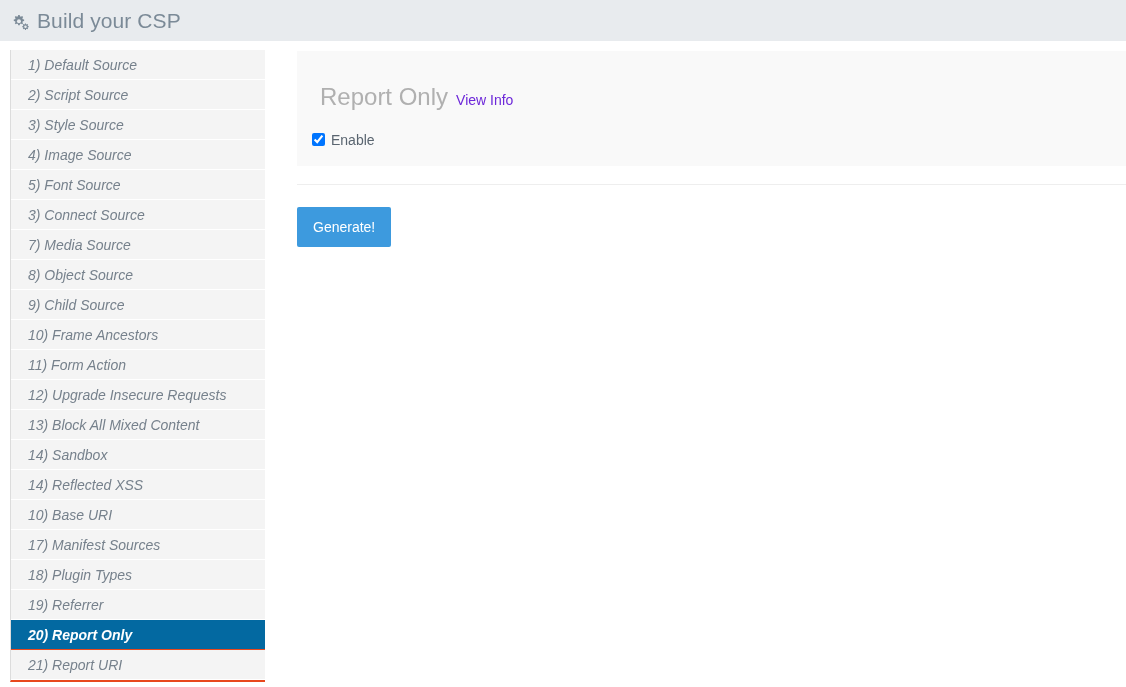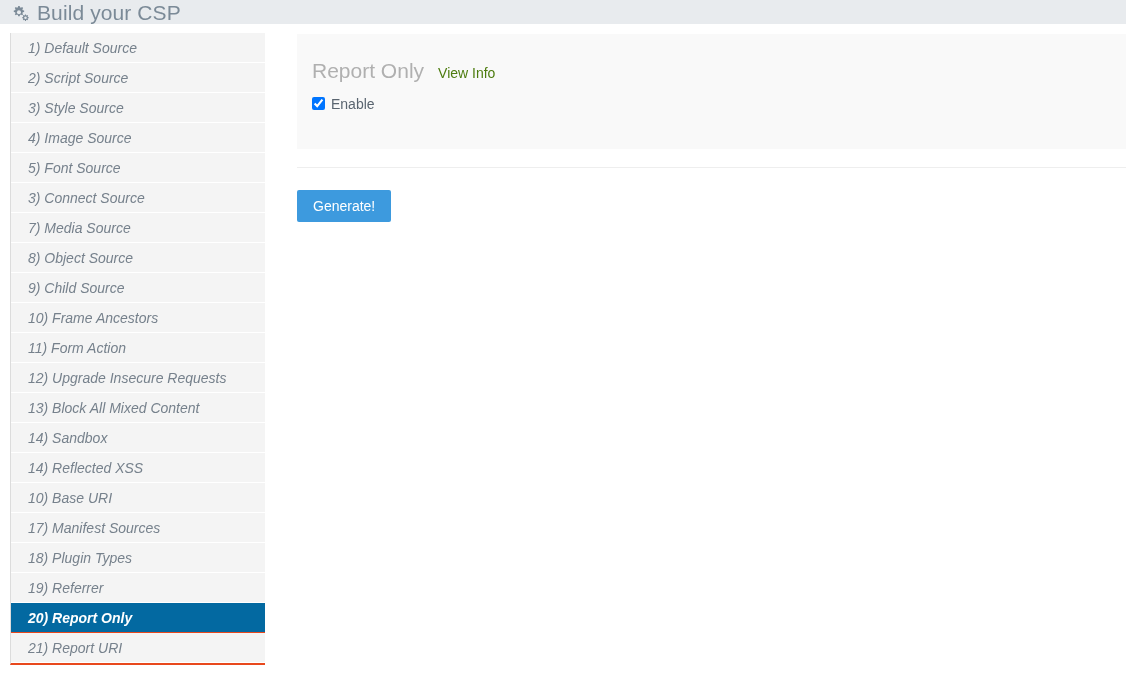--- a/index.html
+++ b/index.html
@@ -9,21 +9,21 @@
     width: 1126px;
     height: 687px;
     background: #ffffff;
     font-family: "Liberation Sans", sans-serif;
     overflow: hidden;
   }
 
   
   .app-header {
     width: 1126px;
-    height: 24px;
+    height: 41px;
     background: #e8ebee;
     display: flex;
     align-items: center;
     padding-left: 11px;
   }
   .app-header .cogs-icon {
     width: 18px;
     height: 18px;
     margin-right: 8px;
     display: inline-block;
@@ -94,30 +94,29 @@
     width: 830px;
     height: 115px;
     padding: 26px 15px 0 15px;
   }
   .panel-head {
     display: flex;
     align-items: baseline;
     margin-bottom: 16px;
   }
   .panel-title {
-    font-size: 21px;
+    font-size: 24px;
     color: #b0b0b0;
     font-weight: 400;
     line-height: 1;
-    margin: 0;
+    margin: 8px;
   }
   .view-info-link {
     font-size: 14px;
-    color: #4d7c0f;
-    margin-left: 14px;
+    color: #6d28d9;
     text-decoration: none;
     cursor: pointer;
   }
   .check-row {
     display: flex;
     align-items: flex-start;
     font-size: 14px;
     color: #5a6570;
   }
   .check-row input[type="checkbox"] {
@@ -137,21 +136,21 @@
 
   .generate-btn {
     margin-top: 22px;
     background: #3d9ade;
     color: #ffffff;
     border: none;
     border-radius: 2px;
     font-size: 14px;
     font-family: "Liberation Sans", sans-serif;
     padding: 0 16px;
-    height: 32px;
+    height: 40px;
     line-height: 33px;
     cursor: pointer;
     display: inline-block;
   }
 </style>
 </head>
 <body>
 
 <div class="app-header">
   <span class="cogs-icon">

